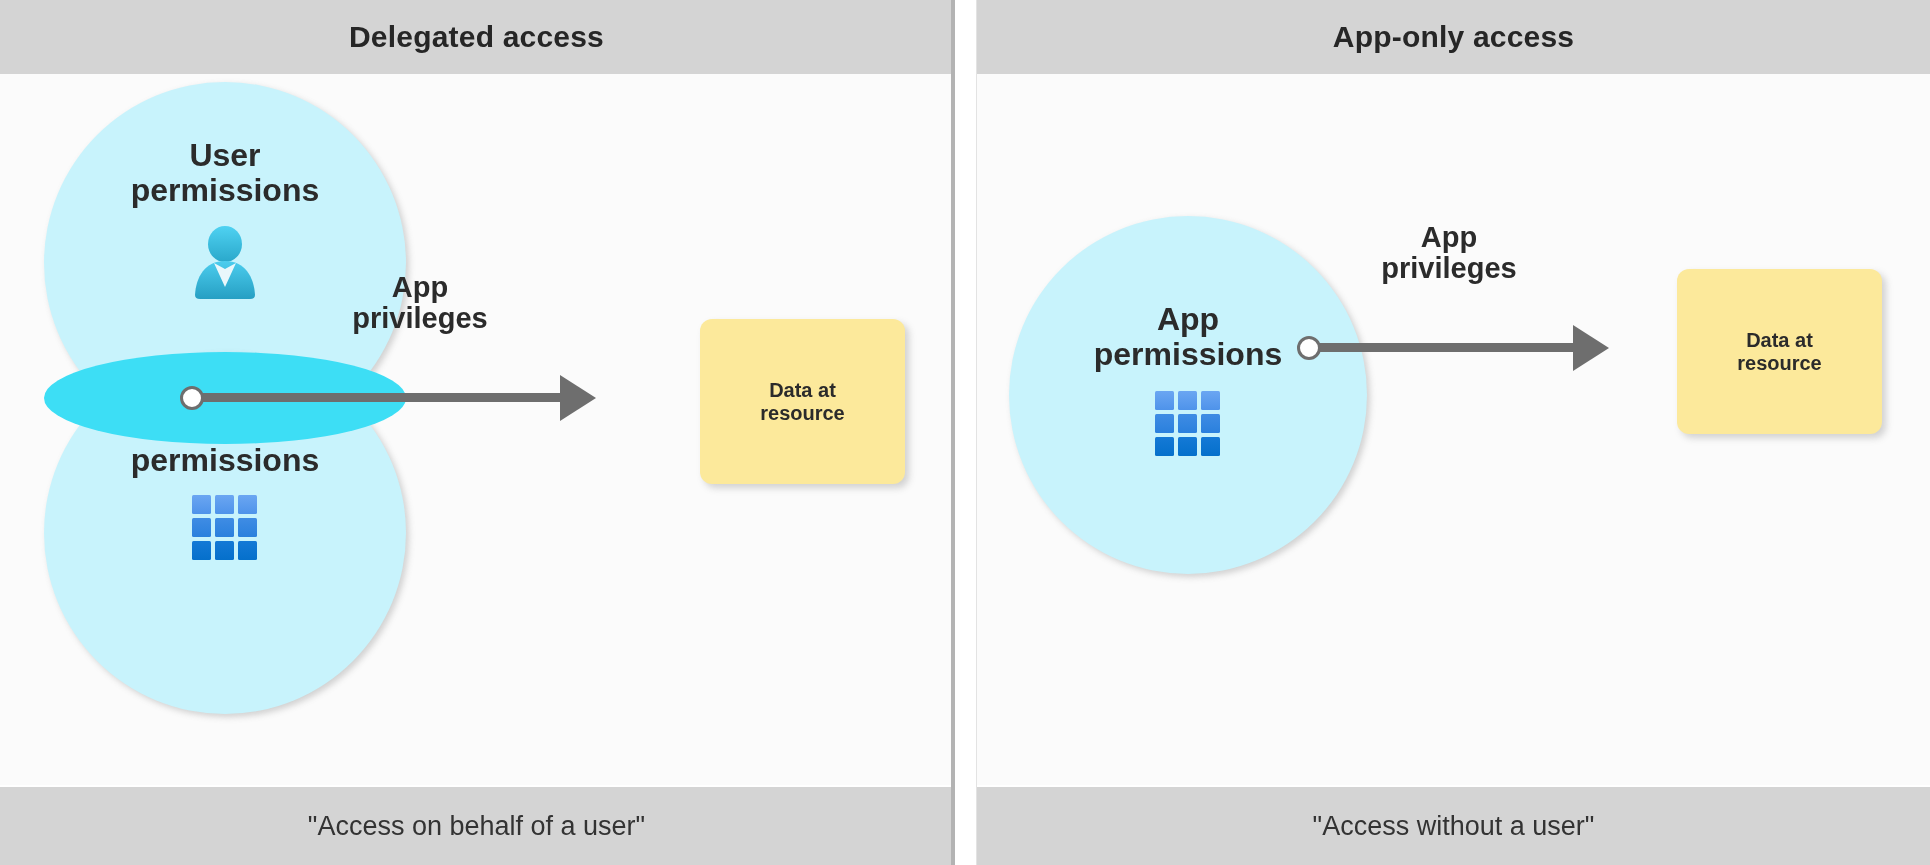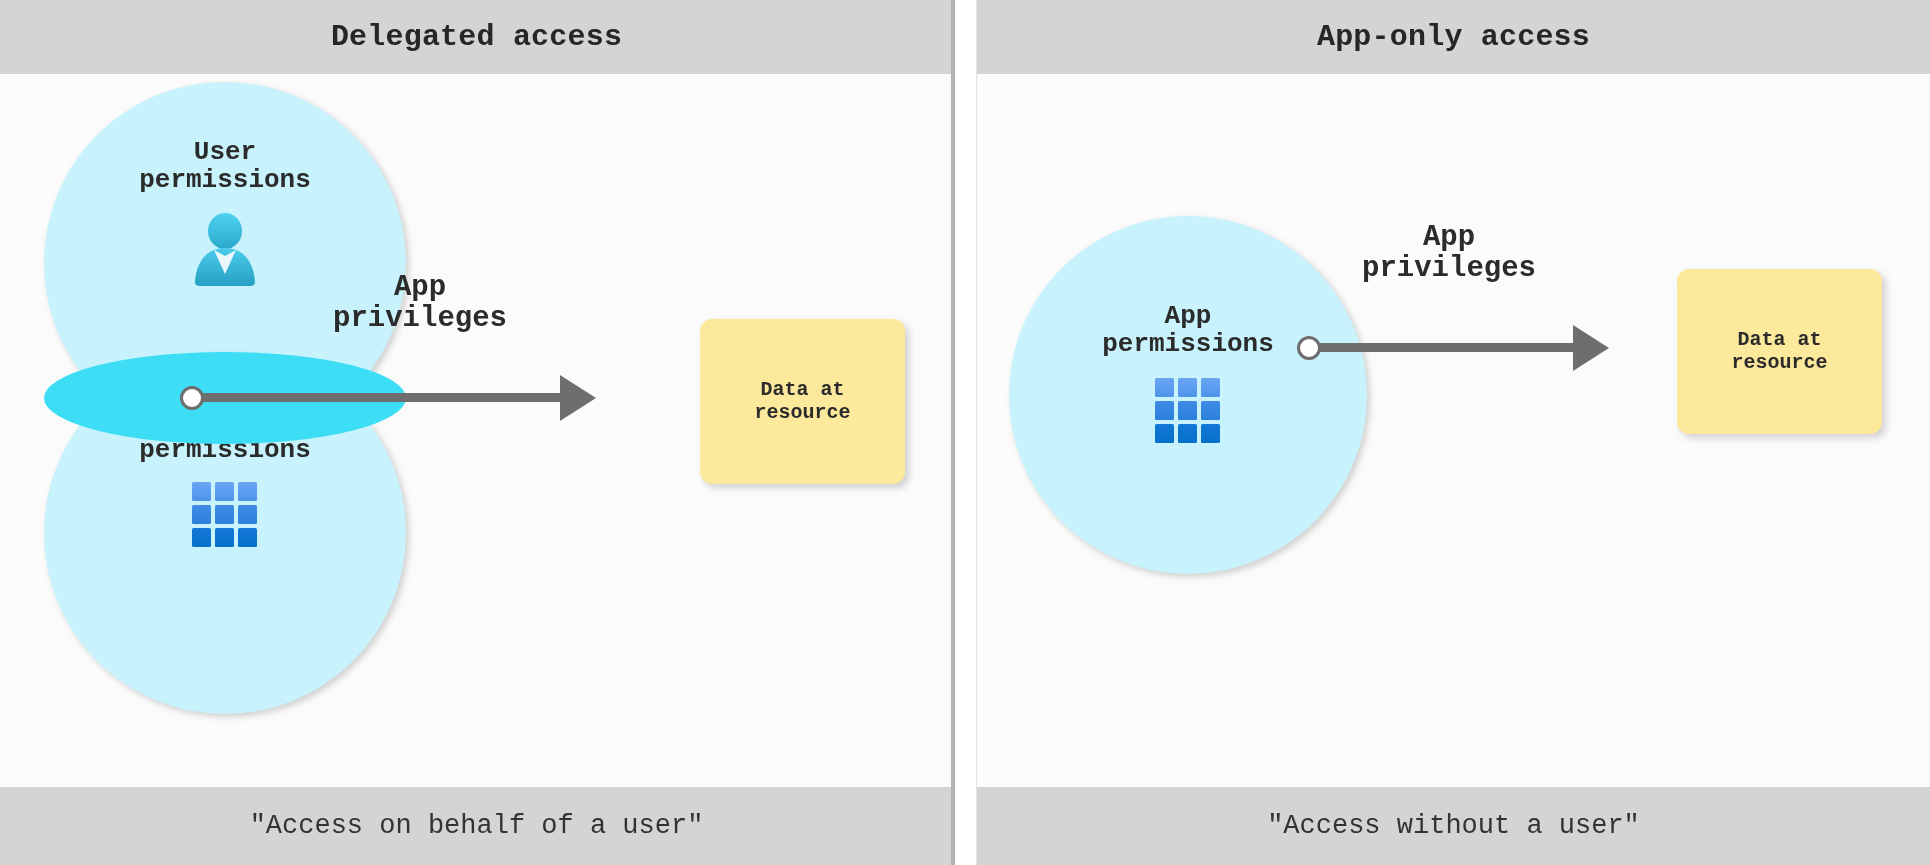--- a/index.html
+++ b/index.html
@@ -27,21 +27,20 @@
 
   .panel {
     position: relative;
     flex: 1 1 0;
     display: flex;
     flex-direction: column;
     background: #7f1d1d;
     border-left: 1px solid #e3e3e3;
     border-right: 1px solid #e3e3e3;
     box-sizing: border-box;
-    font-family: Liberation Mono, monospace;
   }
   .panel.left  { border-left: none; }
   .panel.right { border-right: none; }
 
   .panel-header {
     height: 74px;
     flex: 0 0 74px;
     background: #d4d4d4;
     display: flex;
     align-items: center;
@@ -88,21 +87,21 @@
     position: absolute;
     border-radius: 50%;
     background: #c8f3fc;
     box-shadow: 3px 3px 6px rgba(110,110,110,.30);
     display: flex;
     flex-direction: column;
     align-items: center;
     box-sizing: border-box;
   }
   .venn-label {
-    font-size: 26px;
+    font-size: 32px;
     font-weight: bold;
     color: #2b2b2b;
     text-align: center;
     line-height: 1.08;
     white-space: pre-line;
     pointer-events: none;
   }
 
   
   .lens {

